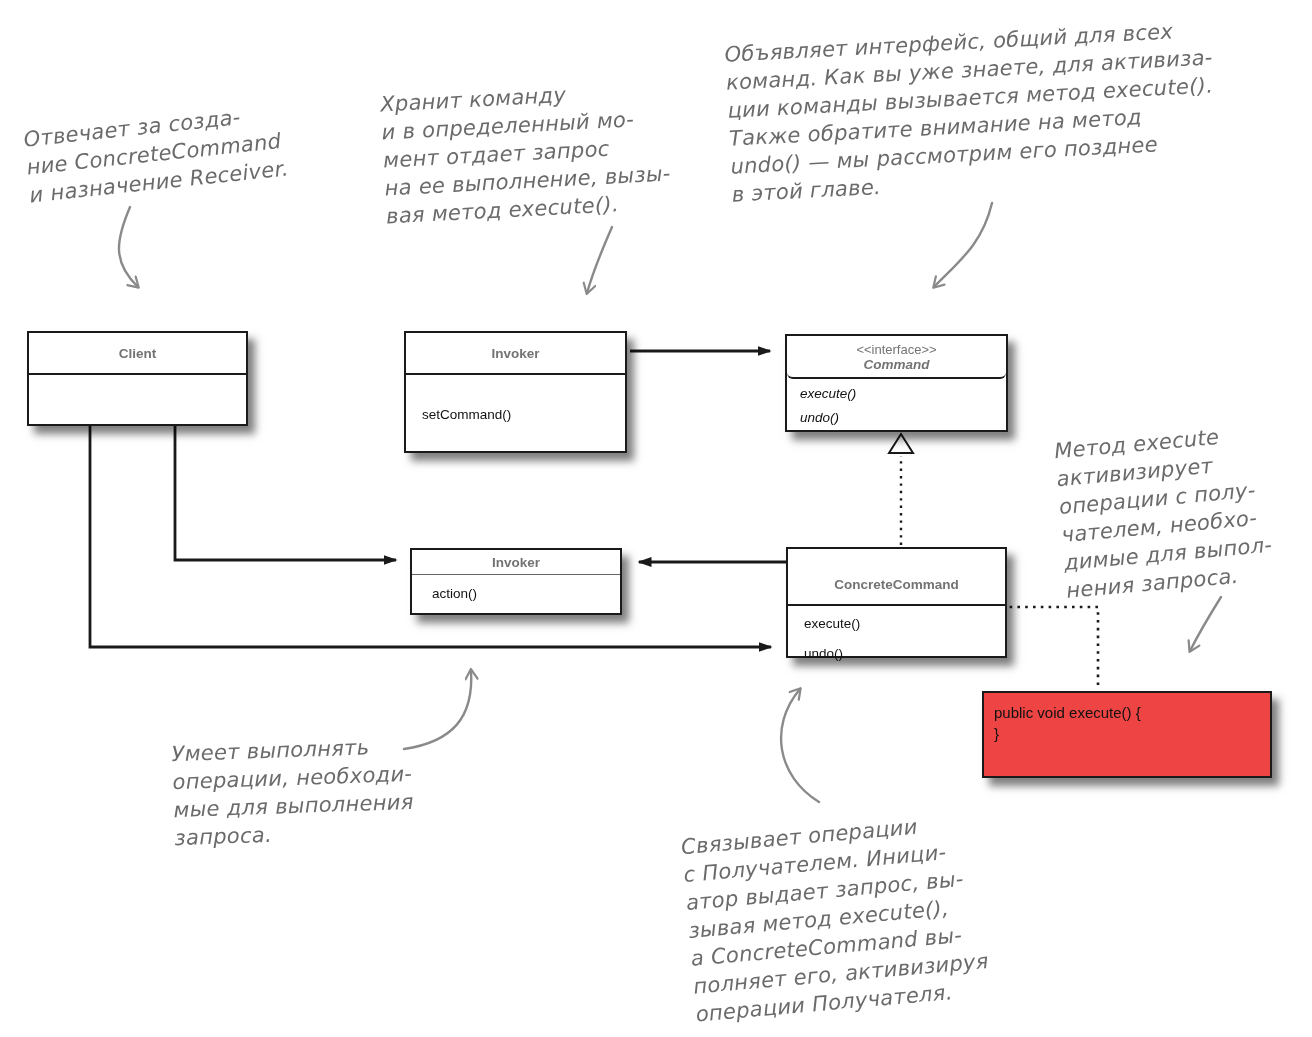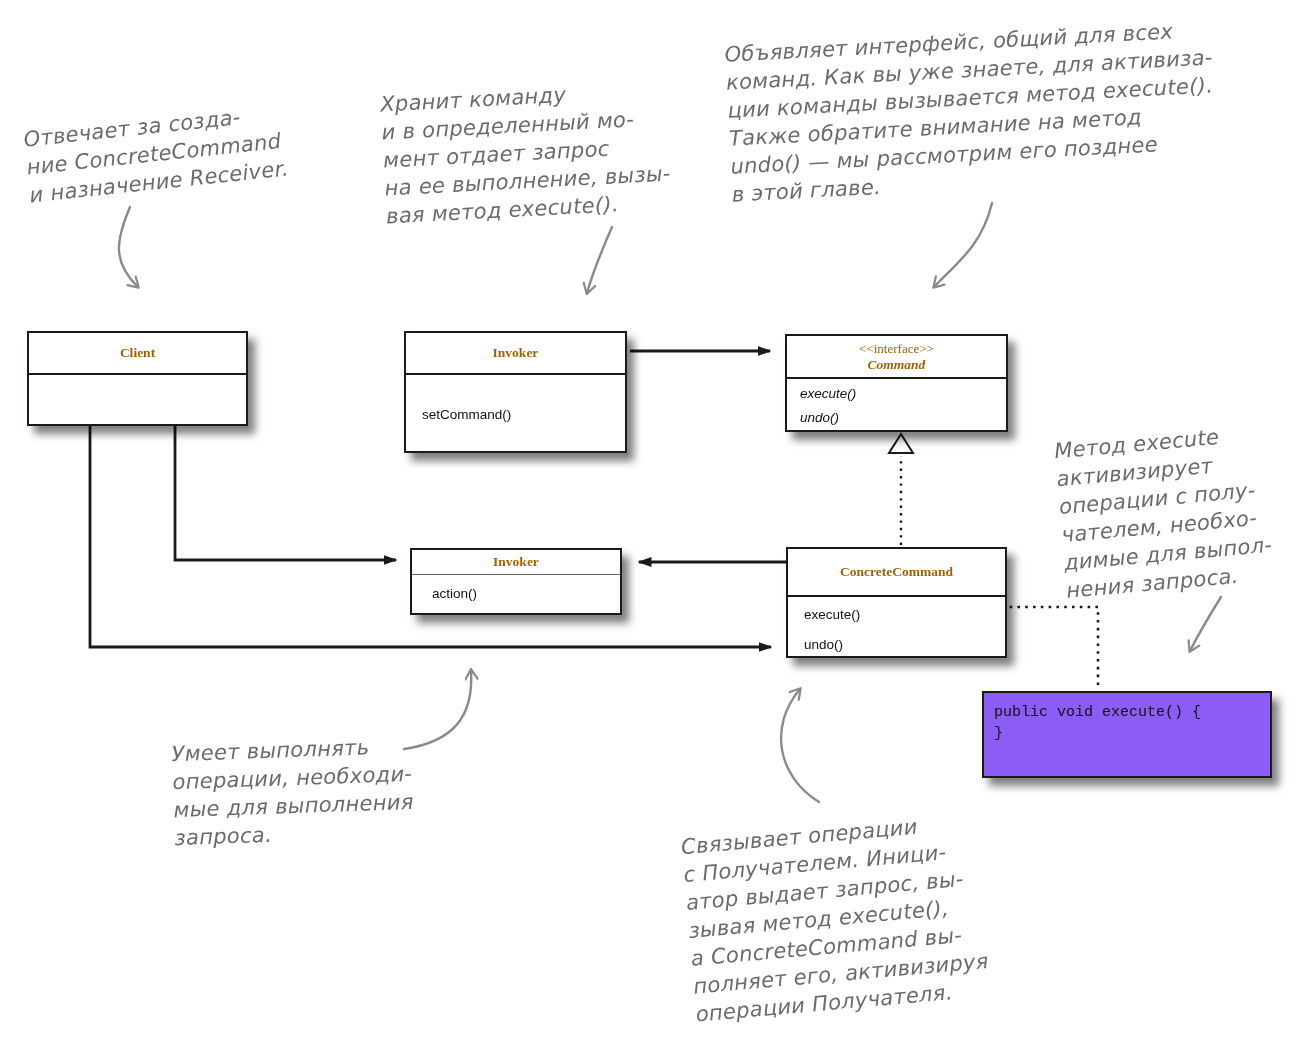--- a/index.html
+++ b/index.html
@@ -15,42 +15,41 @@
     position:absolute;
     background:#ffffff;
     border:2px solid #1a1a1a;
     box-shadow:7px 8px 8px rgba(0,0,0,0.50);
     box-sizing:border-box;
     z-index:2;
   }
   .uml-title{
     display:flex;flex-direction:column;
     align-items:center;justify-content:center;
-    font-weight:bold;font-size:13.5px;color:#a16207;
+    font-weight:bold;font-size:13.5px;color:#737373;
     border-bottom:2px solid #1a1a1a;
     box-sizing:border-box;
-    font-family:Liberation Serif, serif;
   }
   .uml-title.thin-divider{border-bottom:1.5px solid #666;}
   .stereotype{font-weight:normal;font-style:normal;font-size:13px;}
   .iface-name{font-weight:bold;font-style:italic;text-align:center;}
   .uml-body{position:relative;}
   .uml-method{
     position:absolute;left:16px;
     font-size:13.5px;color:#111;white-space:nowrap;
   }
   .uml-method.italic{font-style:italic;}
   
   .code-box{
     position:absolute;
-    background:#8b5cf6;
+    background:#ef4444;
     border:2px solid #1a1a1a;
     box-shadow:7px 8px 8px rgba(0,0,0,0.50);
     box-sizing:border-box;
-    font-family:Liberation Mono, monospace;
+    font-family:Liberation Sans, sans-serif;
     font-size:15px;line-height:21px;color:#111;
     padding:9px 10px;
     z-index:2;
   }
   .code-box div{white-space:pre;}
   
   .note{
     position:absolute;
     font-family:"DejaVu Sans", sans-serif;
     font-style:italic;
@@ -106,39 +105,39 @@
   </div>
 
   <div class="uml-box" style="left:404px;top:331px;width:223px;height:122px;">
     <div class="uml-title" style="height:42px;">Invoker</div>
     <div class="uml-body" style="height:51px;">
       <div class="uml-method" style="top:32px;">setCommand()</div>
     </div>
   </div>
 
   <div class="uml-box" style="left:785px;top:334px;width:223px;height:98px;">
-    <div class="uml-title" style="height:43px;">
+    <div class="uml-title" style="height:43px;border-radius:6px;">
       <span class="stereotype">&lt;&lt;interface&gt;&gt;</span>
       <span class="iface-name">Command</span>
     </div>
     <div class="uml-body" style="height:51px;">
       <div class="uml-method italic" style="top:7px;left:13px;">execute()</div>
       <div class="uml-method italic" style="top:31px;left:13px;">undo()</div>
     </div>
   </div>
 
   <div class="uml-box" style="left:410px;top:548px;width:212px;height:67px;">
     <div class="uml-title thin-divider" style="height:25px;">Invoker</div>
     <div class="uml-body" style="height:38px;">
       <div class="uml-method" style="top:11px;left:20px;">action()</div>
     </div>
   </div>
 
   <div class="uml-box" style="left:786px;top:547px;width:221px;height:111px;">
-    <div class="uml-title" style="height:48px;">ConcreteCommand</div>
+    <div class="uml-title" style="height:41px;margin-top:16px;">ConcreteCommand</div>
     <div class="uml-body" style="height:66px;">
       <div class="uml-method" style="top:10px;">execute()</div>
       <div class="uml-method" style="top:40px;">undo()</div>
     </div>
   </div>
 
   <div class="code-box" style="left:982px;top:691px;width:290px;height:87px;">
     <div>public void execute() {</div>
     <div>}</div>
   </div>

